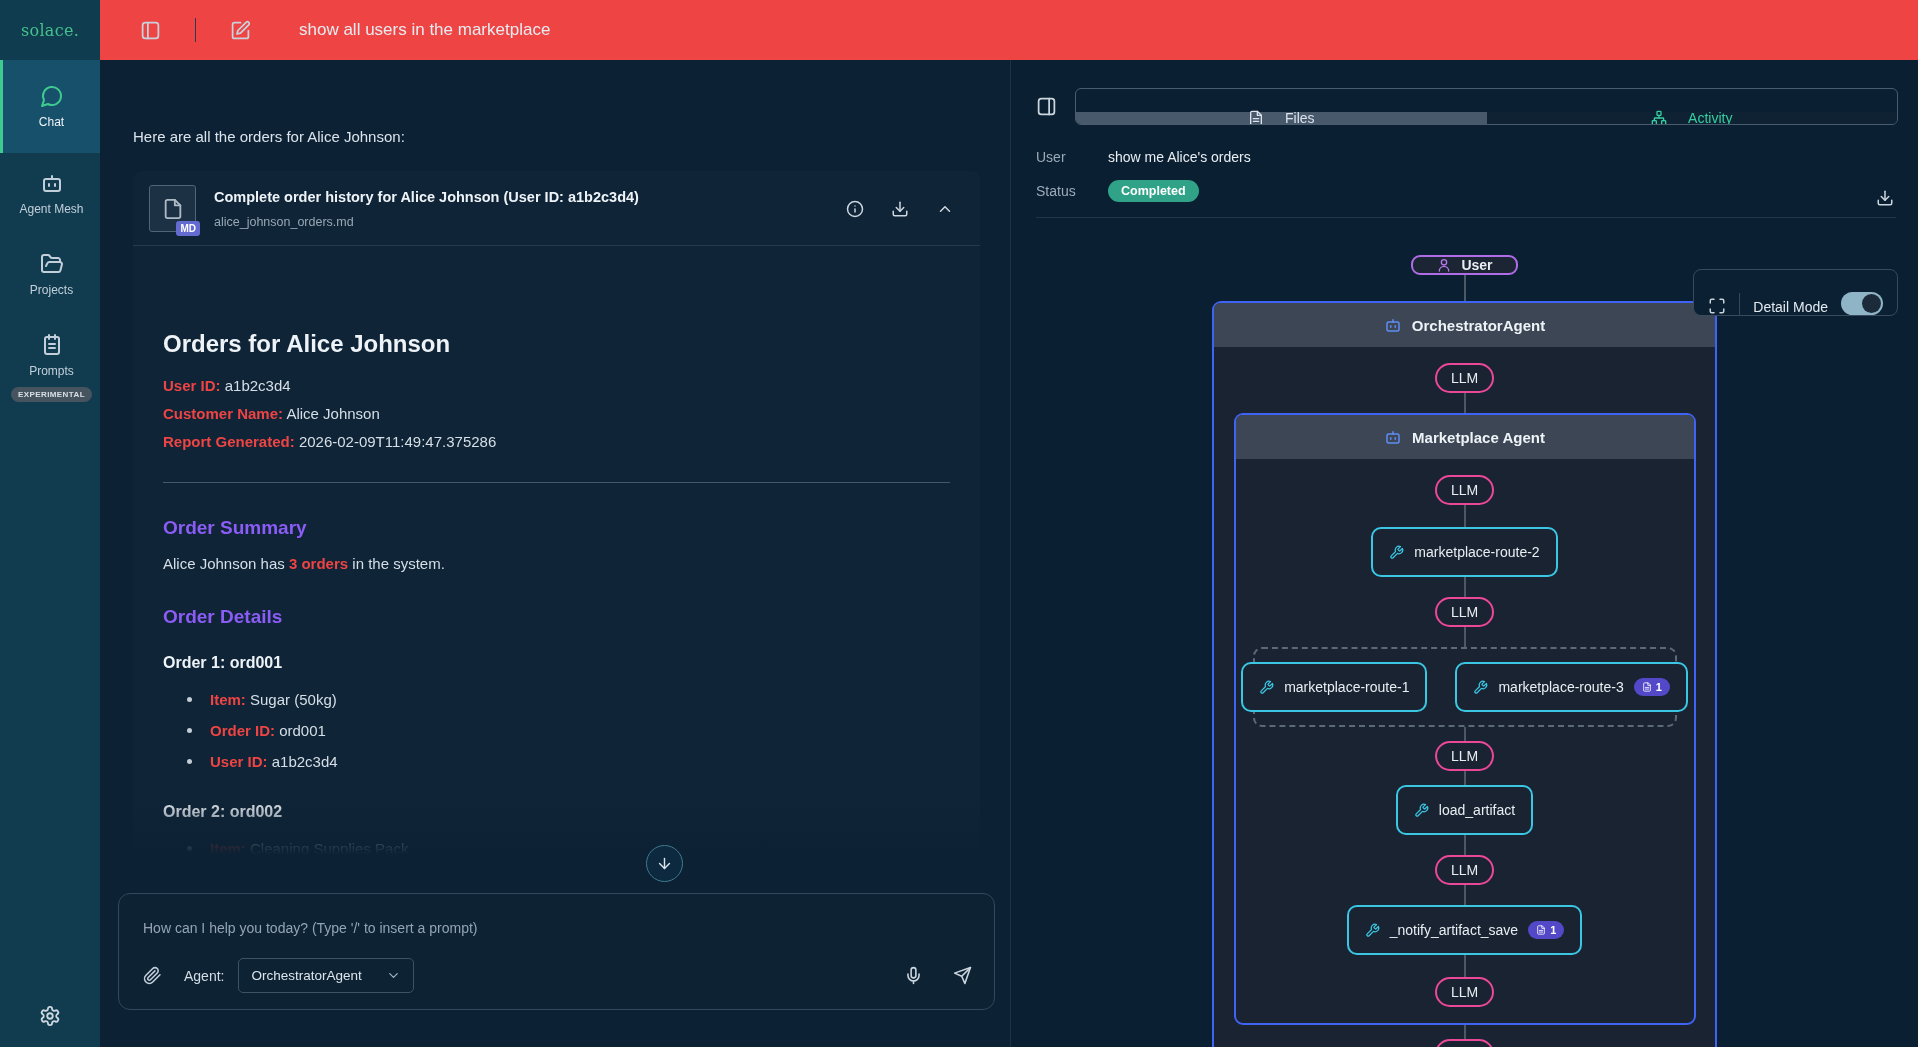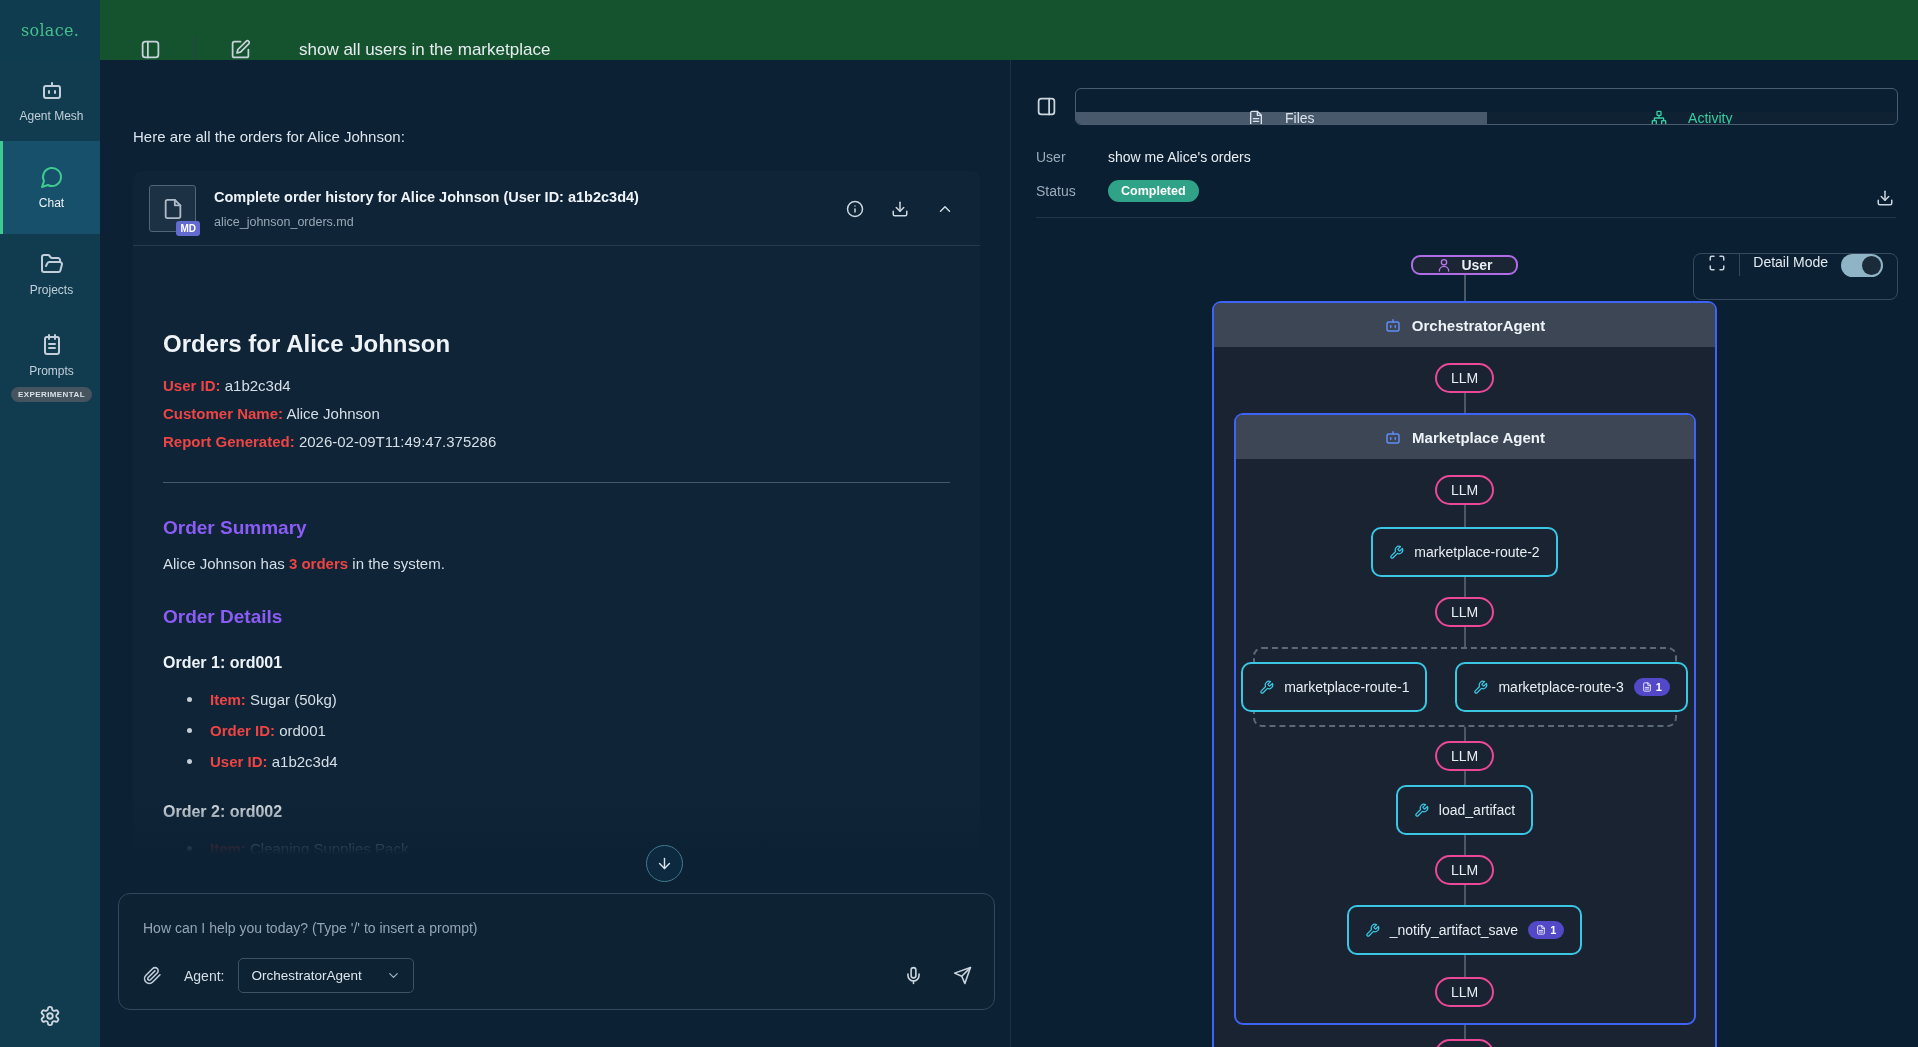--- a/index.html
+++ b/index.html
@@ -4,22 +4,22 @@
 <style>
   * { margin:0; padding:0; box-sizing:border-box; }
   html,body { width:1918px; height:1047px; overflow:hidden; background:#081a29;
               font-family:"Liberation Sans", sans-serif; color:#e9eef3; }
   svg { display:block; }
 
   
   .logo-block { position:absolute; left:0; top:0; width:100px; height:60px;
     background:#0f3c4e; display:flex; align-items:center; justify-content:center; }
   .logo-text { font-family:"DejaVu Serif", serif; color:#45c18d; font-size:16px; letter-spacing:.3px; }
-  .topbar { position:absolute; left:100px; top:0; right:0; height:60px; background:#14532d;
-    display:flex; align-items:flex-end; gap:34px; padding-left:40px; }
+  .topbar { position:absolute; left:100px; top:0; right:0; height:60px; background:#ef4444;
+    display:flex; align-items:center; gap:34px; padding-left:40px; }
   .topbar .icon-btn { color:#c7d2dc; cursor:pointer; }
   .topbar-divider { width:1px; height:24px; background:#2b3c4e; }
   .topbar-title { font-size:17px; color:#e6ecf1; margin-left:14px; }
 
   
   .sidebar { position:absolute; left:0; top:60px; width:100px; bottom:0; background:#113c4f;
     display:flex; flex-direction:column; align-items:stretch; }
   .side-item { display:flex; flex-direction:column; align-items:center; justify-content:center;
     gap:7px; color:#c2cfda; font-size:12px; padding:18px 0; cursor:pointer; border-left:3px solid transparent; }
   .side-item.active { background:#17506a; border-left-color:#3fca8f; padding:24px 0; }
@@ -96,22 +96,22 @@
   .meta-label { width:72px; color:#9aabb9; font-size:14px; }
   .meta-value { color:#e9eef3; font-size:14px; }
   .status-badge { background:#2fa287; color:#fff; font-size:12.5px; font-weight:700;
     border-radius:11px; padding:4px 13px; }
   .rp-download { position:absolute; right:24px; top:64px; color:#ccd6df; cursor:pointer; }
   .rp-divider { border-top:1px solid #223649; margin-top:8px; }
 
   
   .flow { position:absolute; left:0; right:0; top:181px; bottom:0; overflow:hidden;
     display:flex; flex-direction:column; align-items:center; padding-top:14px; }
-  .controls { position:absolute; top:12px; right:20px; height:47px; border:1px solid #3a4a5e;
-    border-radius:8px; display:flex; align-items:flex-start; padding:0 14px; gap:13px; background:#0b2032; }
+  .controls { position:absolute; top:28px; right:20px; height:47px; border:1px solid #3a4a5e;
+    border-radius:8px; display:flex; align-items:flex-end; padding:0 14px; gap:13px; background:#0b2032; }
   .controls .fs { color:#c8d3dc; cursor:pointer; }
   .controls .vdiv { width:1px; height:22px; background:#35485c; }
   .controls .dm-label { font-size:14px; color:#e3eaf0; }
   .toggle { width:42px; height:23px; border-radius:12px; background:#8fb4c6; position:relative; cursor:pointer; }
   .toggle .knob { position:absolute; right:2px; top:2px; width:19px; height:19px; border-radius:50%;
     background:#1c2b3a; }
 
   .node-user { display:flex; align-items:center; gap:9px; height:40px; padding:0 23px;
     border:2px solid #b06ce6; border-radius:9px; background:#1c2534; font-weight:700; font-size:14px;
     cursor:pointer; }
@@ -295,35 +295,35 @@
   <span class="topbar-divider"></span>
   <span class="icon-btn">
       <svg width="21" height="21">
         <use href="#i-edit"></use>
       </svg>
     </span>
   <span class="topbar-title">show all users in the marketplace</span>
 </div>
 
 <div class="sidebar">
+  <div class="side-item active">
+    <span class="s-icon">
+        <svg width="24" height="24">
+          <use href="#i-chat"></use>
+        </svg>
+      </span>
+    <span class="s-label">Chat</span>
+  </div>
   <div class="side-item">
     <span class="s-icon">
         <svg width="24" height="24">
           <use href="#i-bot"></use>
         </svg>
       </span>
     <span class="s-label">Agent Mesh</span>
-  </div>
-  <div class="side-item active">
-    <span class="s-icon">
-        <svg width="24" height="24">
-          <use href="#i-chat"></use>
-        </svg>
-      </span>
-    <span class="s-label">Chat</span>
   </div>
   <div class="side-item">
     <span class="s-icon">
         <svg width="24" height="24">
           <use href="#i-folder"></use>
         </svg>
       </span>
     <span class="s-label">Projects</span>
   </div>
   <div class="side-item">

